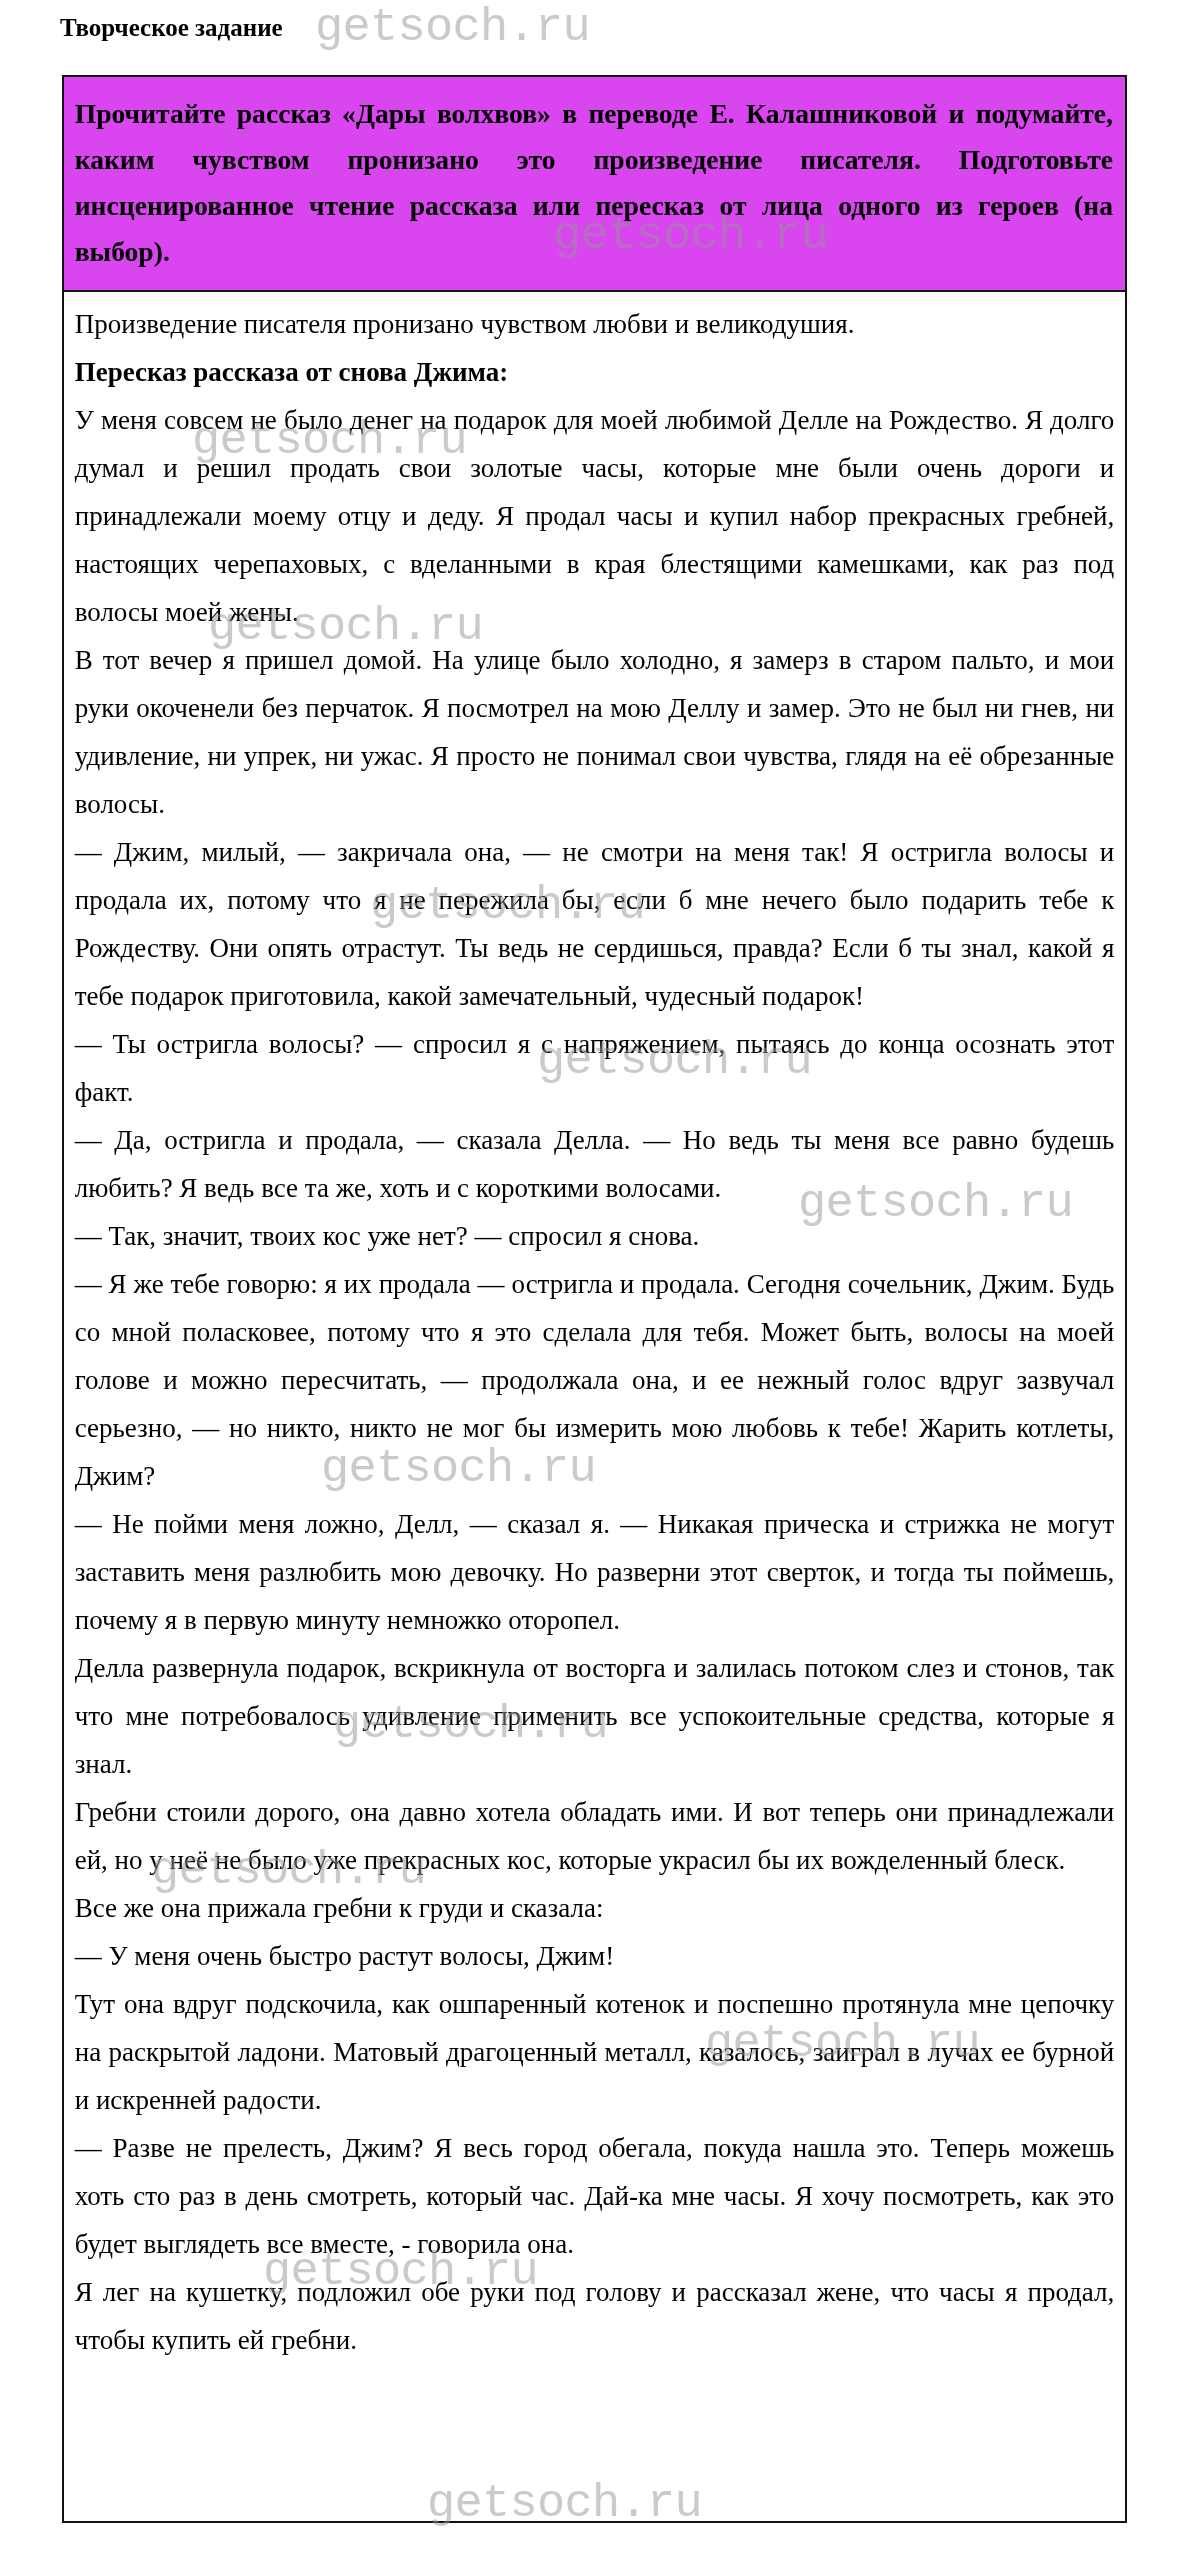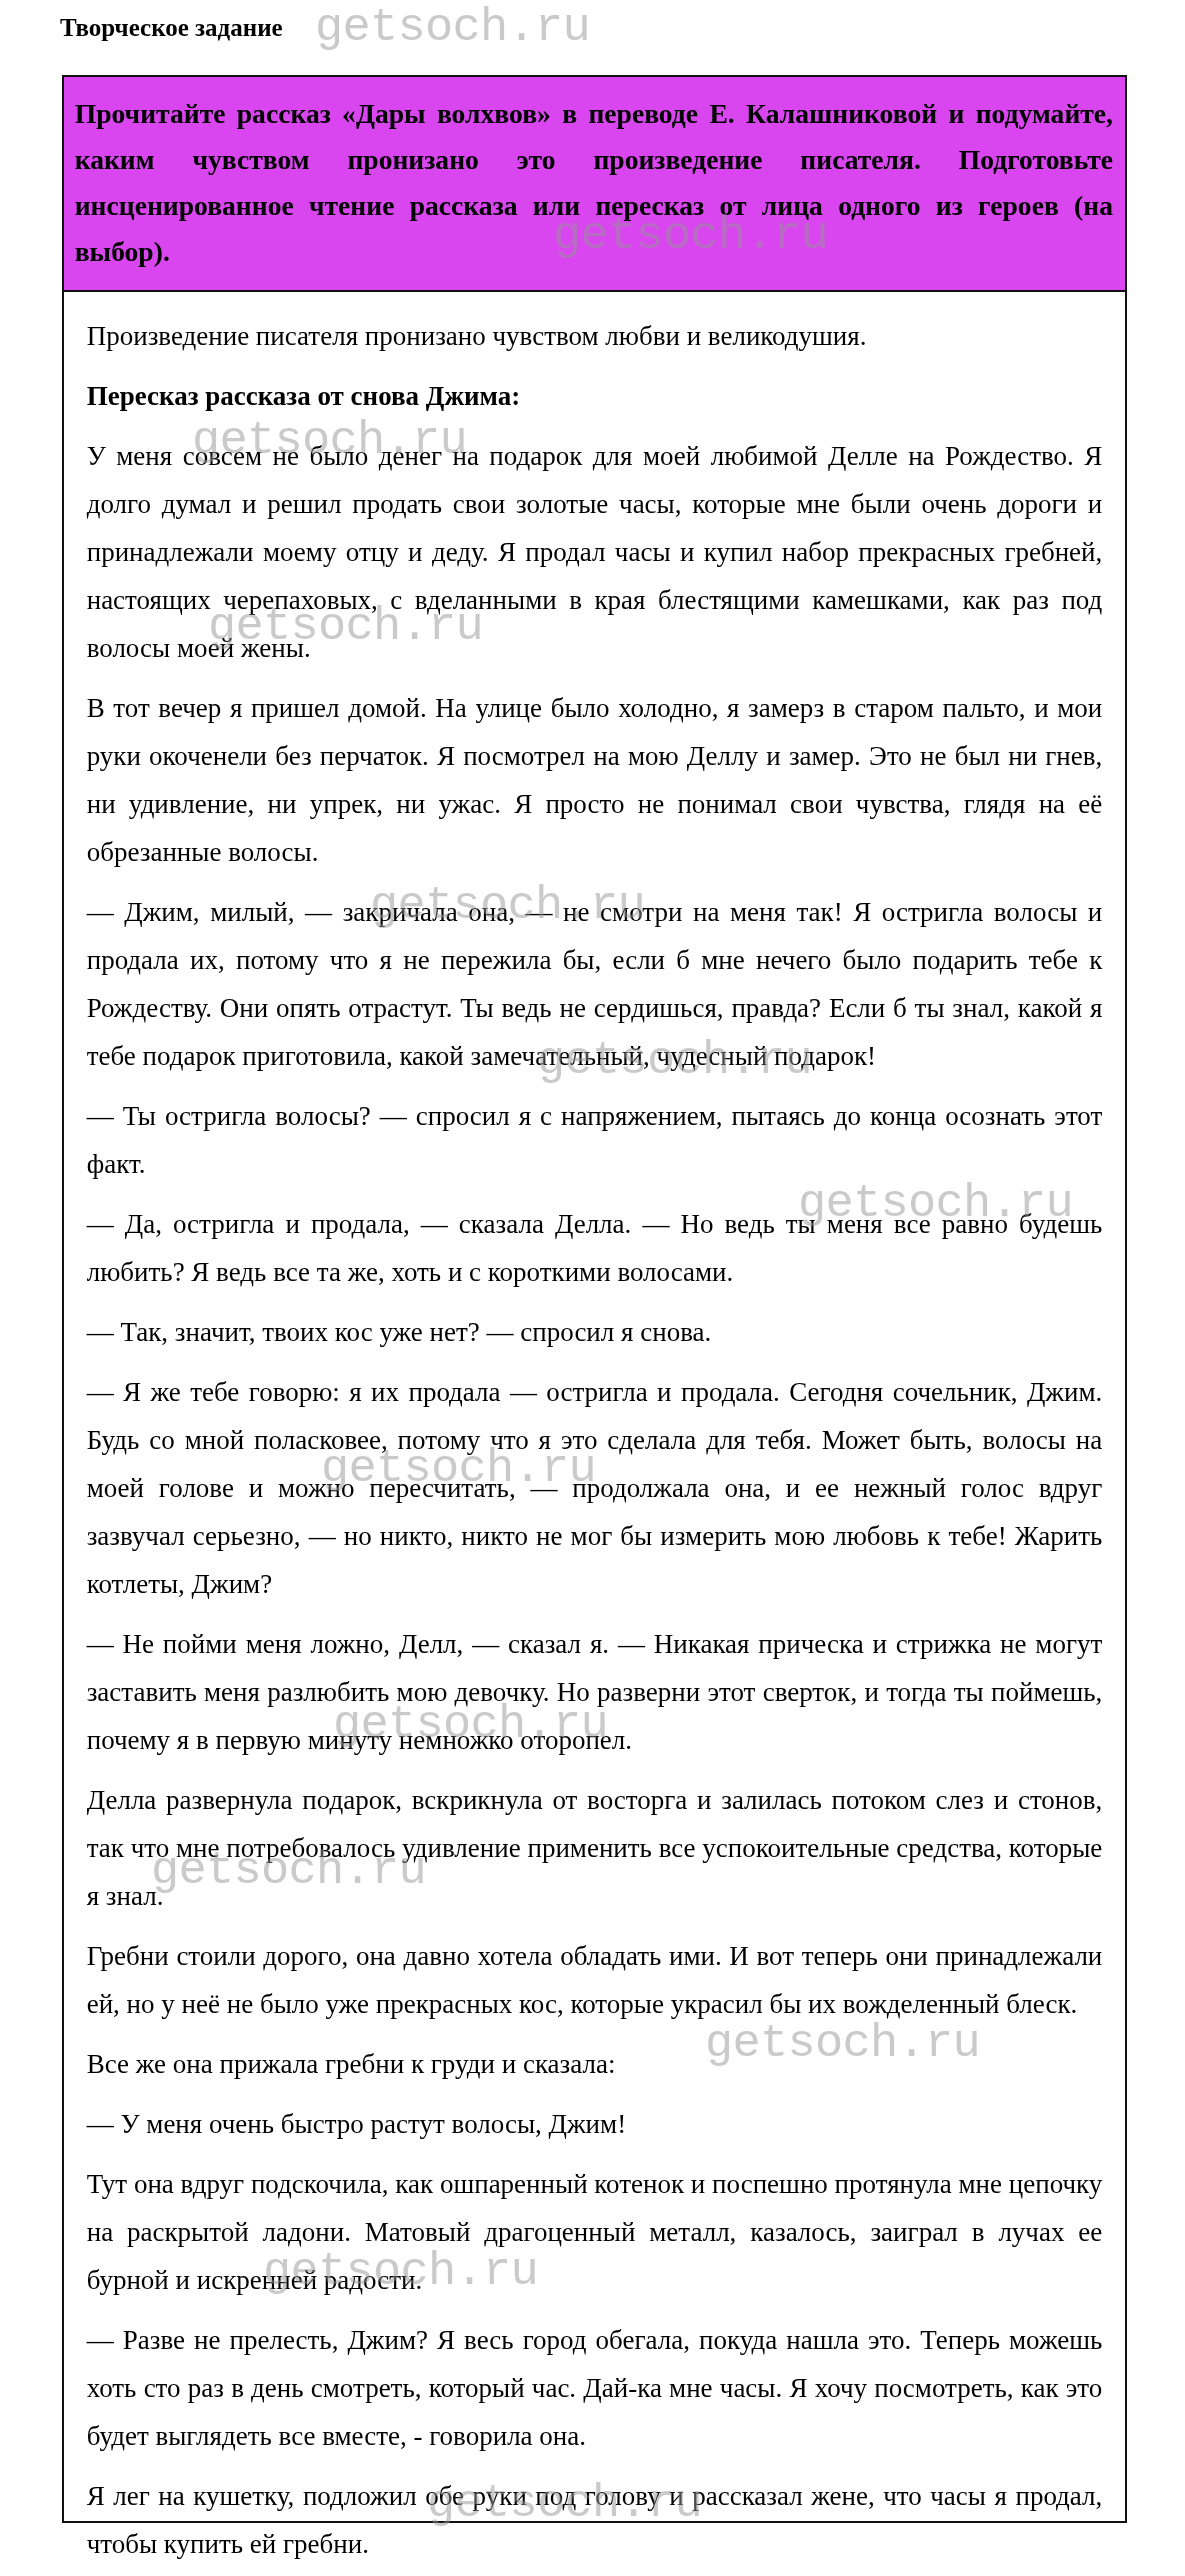--- a/index.html
+++ b/index.html
@@ -44,21 +44,21 @@
     line-height: 46px;
     text-align: justify;
   }
   .task-body {
     padding: 7.9px 10.7px 0 10.7px;
     font-size: 27px;
     line-height: 48px;
     text-align: justify;
   }
   .task-body p {
-    margin: 12px;
+    margin: 0;
   }
   .task-body .subhead {
     font-weight: bold;
   }
   .watermark {
     position: absolute;
     font-family: Liberation Mono, monospace;
     font-size: 47px;
     line-height: 47px;
     color: rgba(150, 150, 150, 0.5);

